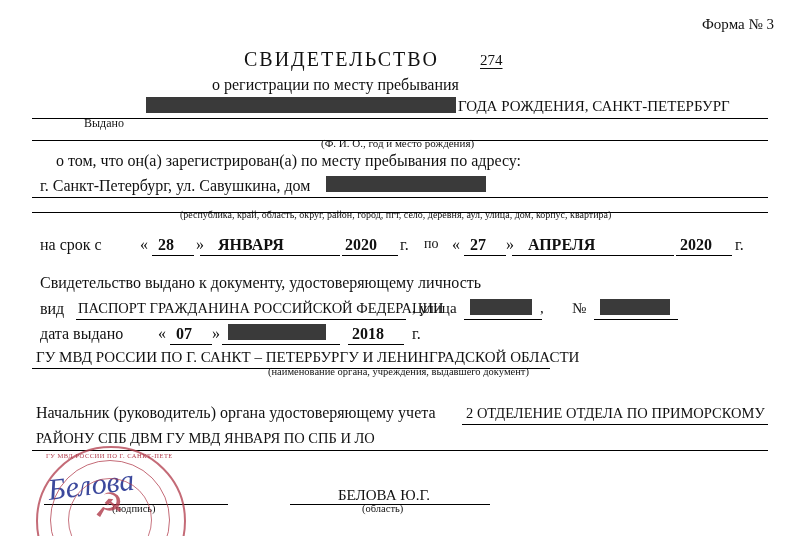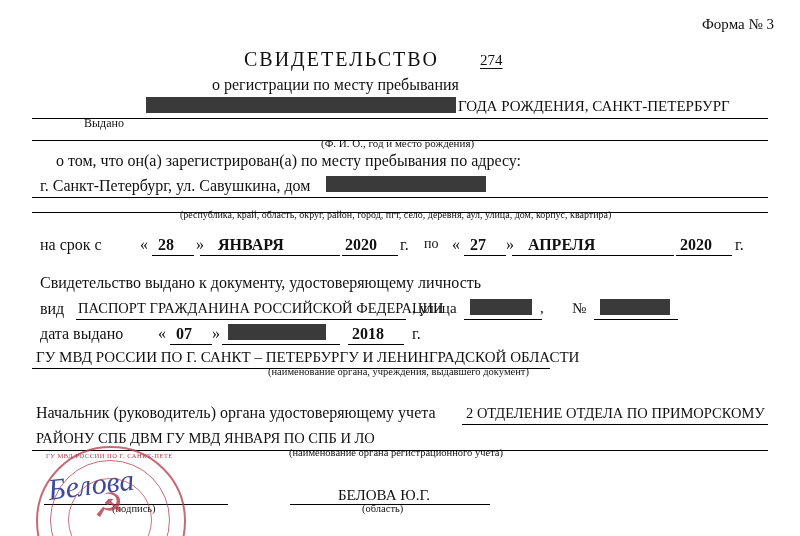--- a/index.html
+++ b/index.html
@@ -296,21 +296,20 @@
 
   <div class="abs txt-organ">ГУ  МВД  РОССИИ  ПО  Г. САНКТ – ПЕТЕРБУРГУ  И  ЛЕНИНГРАДСКОЙ ОБЛАСТИ</div>
   <div class="abs rule line-5"></div>
   <div class="abs cap-organ">(наименование органа, учреждения, выдавшего документ)</div>
 
   <div class="abs txt-nach">Начальник (руководитель) органа удостоверяющему учета</div>
   <div class="abs txt-nach-val">2 ОТДЕЛЕНИЕ ОТДЕЛА  ПО ПРИМОРСКОМУ</div>
   <div class="abs rule line-6"></div>
   <div class="abs txt-nach-val2">РАЙОНУ СПБ ДВМ  ГУ  МВД ЯНВАРЯ  ПО СПБ  И  ЛО</div>
   <div class="abs rule line-7"></div>
-  <div class="abs cap-nach">(наименование органа регистрационного учета)</div>
 
   <div class="abs signature">Белова</div>
   <div class="abs rule line-sign"></div>
   <div class="abs cap-podpis">(подпись)</div>
   <div class="abs txt-famil">БЕЛОВА Ю.Г.</div>
   <div class="abs rule line-famil"></div>
   <div class="abs cap-famil">(область)</div>
 
   <div class="abs stamp"></div>
   <div class="abs stamp-inner"></div>

